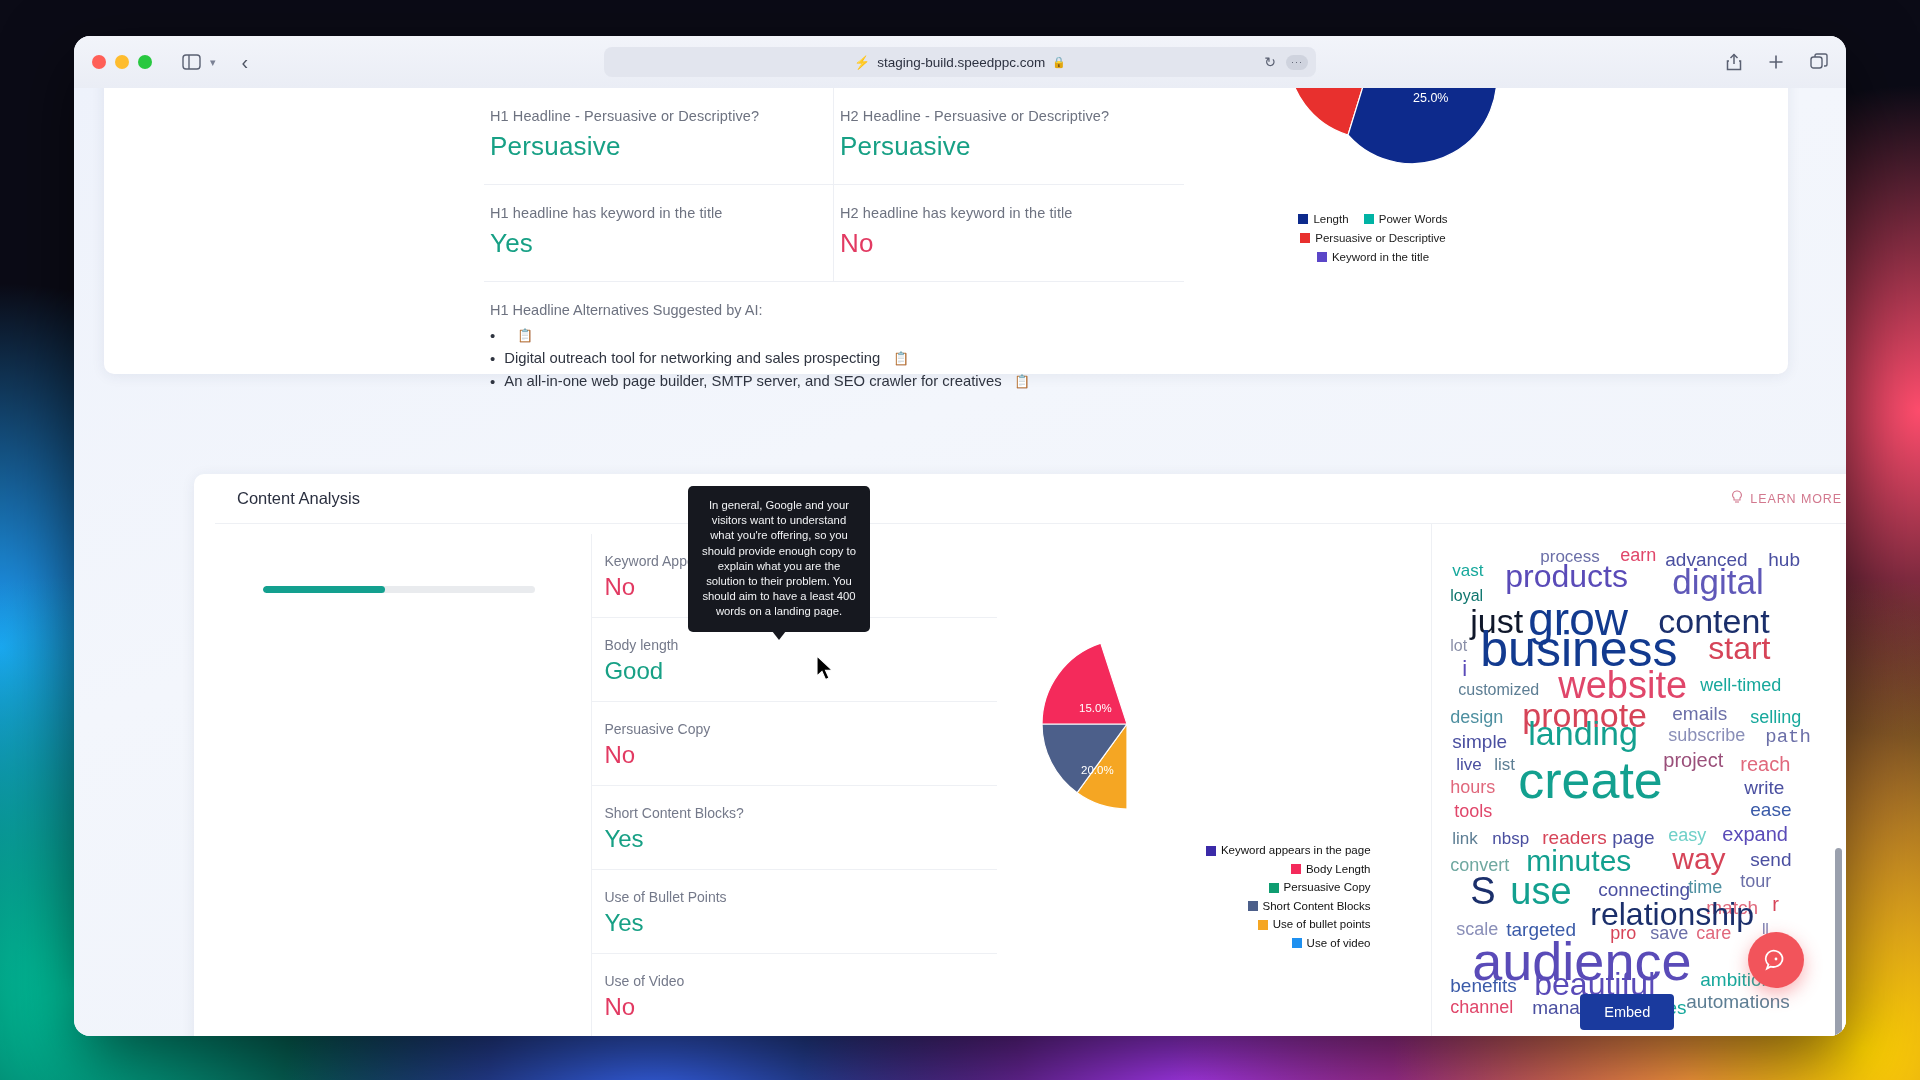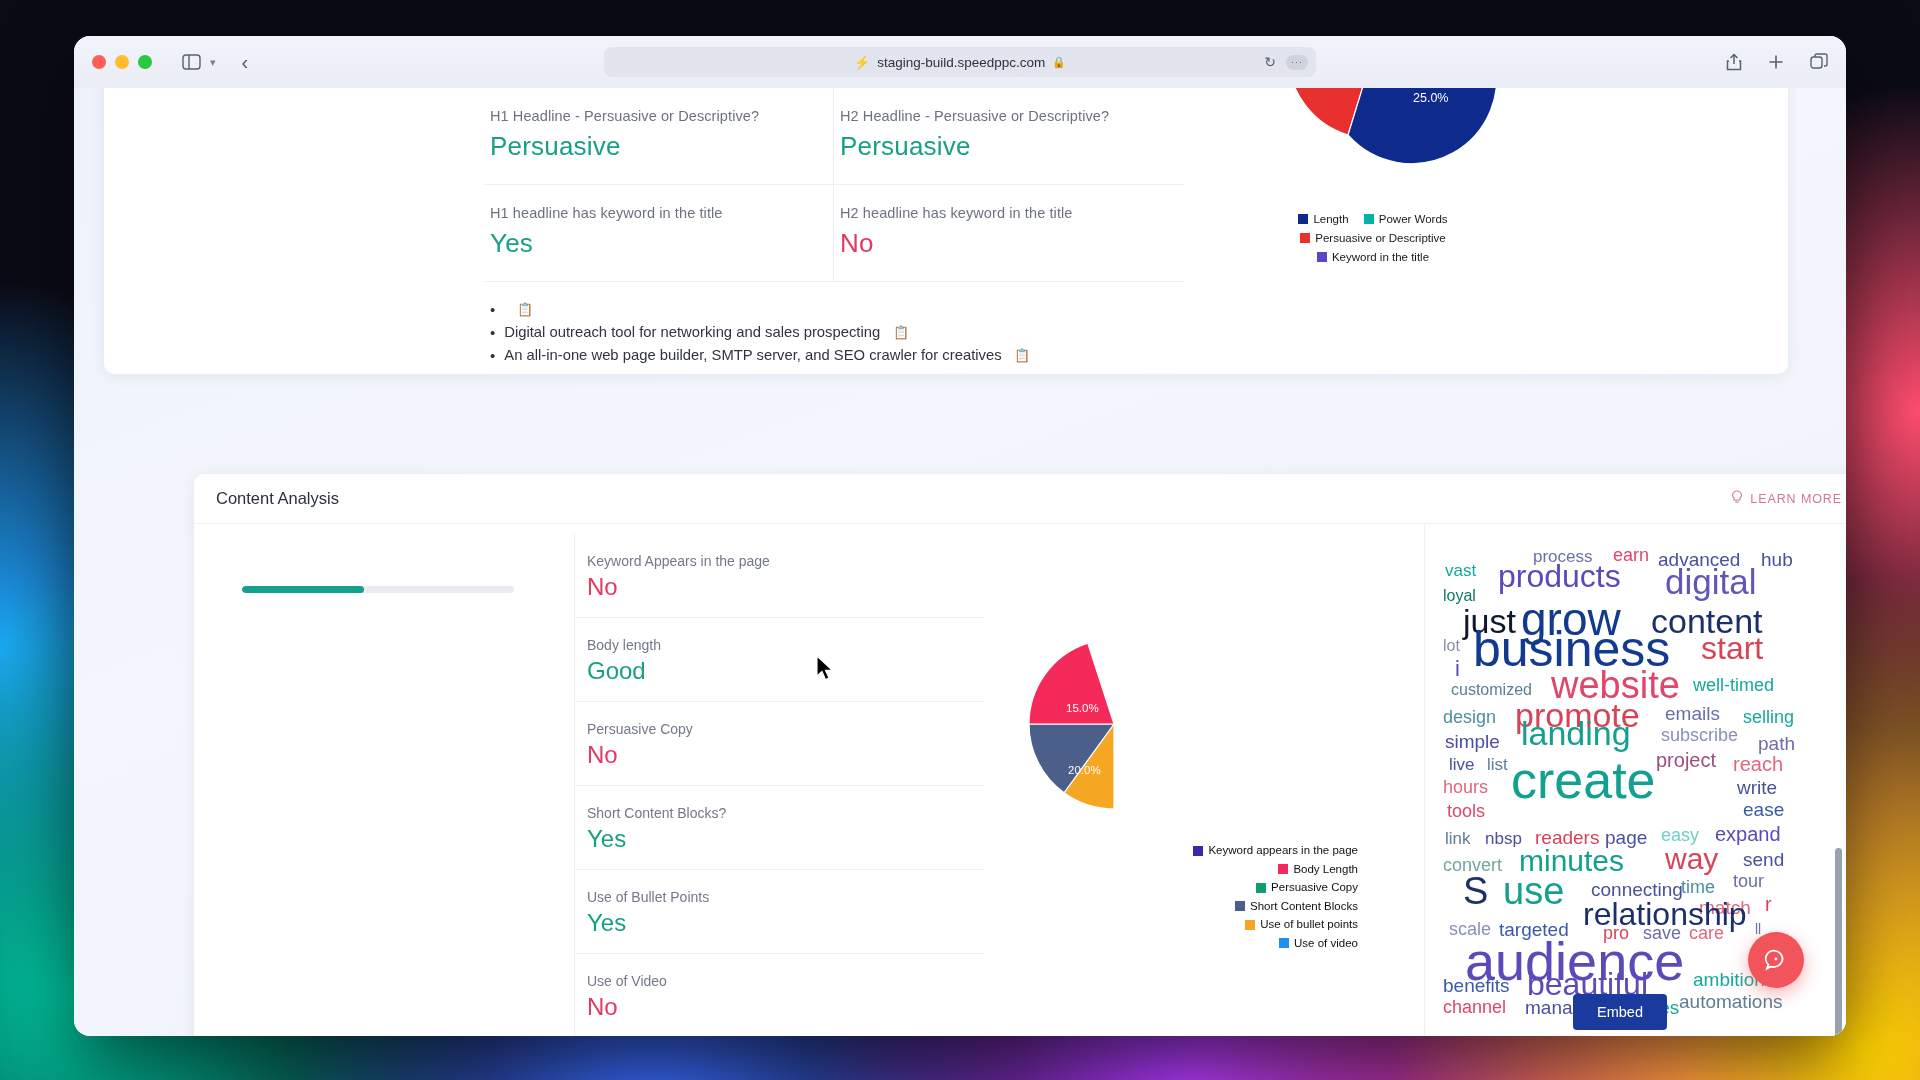--- a/index.html
+++ b/index.html
@@ -100,21 +100,21 @@
   
   #headline-pie-wrap { position: absolute; right: 250px; top: 0px; width: 330px; }
   #headline-legend {
     margin-top: 12px; text-align: center; font-size: 11.5px; color: #1a1a1a;
     line-height: 18px;
   }
   .lg { display: inline-flex; align-items: center; gap: 5px; margin: 0 6px; text-align: right; }
   .lg i { width: 10px; height: 10px; display: inline-block; }
   
   #content-card {
-    left: 120px; top: 386px; width: 1672px; height: 590px;
+    left: 120px; top: 386px; width: 1672px; height: 590px; padding-left: 21px;
   }
   #ca-header {
     height: 50px; display: flex; align-items: center; justify-content: space-between;
     padding: 0 24px 0 22px; border-bottom: 1px solid #eef0f4;
   }
   #ca-title { font-size: 16.5px; color: #2b3040; }
   #learn-more {
     display: flex; align-items: center; gap: 7px;
     font-size: 12.5px; letter-spacing: .9px; color: #d2788e;
   }
@@ -262,20 +262,21 @@
           <div class="hl-cell">
             <div class="hl-label">H1 headline has keyword in the title</div>
             <div class="hl-value v-green">Yes</div>
           </div>
           <div class="hl-cell">
             <div class="hl-label">H2 headline has keyword in the title</div>
             <div class="hl-value v-red">No</div>
           </div>
         </div>
         <div id="hl-alt-block">
+          <div id="hl-alt-title">H1 Headline Alternatives Suggested by AI:</div>
           <div class="alt-item">
             <span class="alt-bullet">•</span>
             <span></span>
             <span class="copy-icon">📋</span>
           </div>
           <div class="alt-item">
             <span class="alt-bullet">•</span>
             <span>Digital outreach tool for networking and sales prospecting</span>
             <span class="copy-icon">📋</span>
           </div>
@@ -436,21 +437,21 @@
               <span class="w" style="left: 12px; top: 112px; font-size: 22px; color: rgb(90, 75, 184);">i</span>
               <span class="w" style="left: 8px; top: 136px; font-size: 16px; color: rgb(93, 126, 148);">customized</span>
               <span class="w" style="left: 108px; top: 120px; font-size: 38px; color: rgb(224, 70, 106);">website</span>
               <span class="w" style="left: 250px; top: 130px; font-size: 18px; color: rgb(23, 168, 156);">well-timed</span>
               <span class="w" style="left: 0px; top: 162px; font-size: 18px; color: rgb(77, 143, 160);">design</span>
               <span class="w" style="left: 72px; top: 152px; font-size: 34px; color: rgb(214, 68, 88);">promote</span>
               <span class="w" style="left: 222px; top: 158px; font-size: 19px; color: rgb(107, 111, 168);">emails</span>
               <span class="w" style="left: 300px; top: 162px; font-size: 18px; color: rgb(23, 168, 156);">selling</span>
               <span class="w" style="left: 2px; top: 186px; font-size: 19px; color: rgb(74, 79, 160);">simple</span>
               <span class="w" style="left: 218px; top: 180px; font-size: 18px; color: rgb(138, 143, 184);">subscribe</span>
-              <span class="w" style="left: 315px; top: 188px; font-size: 19px; color: rgb(107, 111, 168);">path</span>
+              <span class="w" style="left: 315px; top: 182px; font-size: 19px; color: rgb(107, 111, 168); font-family: Liberation Mono, monospace;">path</span>
               <span class="w" style="left: 78px; top: 170px; font-size: 34px; color: rgb(19, 160, 143);">landing</span>
               <span class="w" style="left: 6px; top: 210px; font-size: 17px; color: rgb(74, 79, 160);">live</span>
               <span class="w" style="left: 44px; top: 210px; font-size: 17px; color: rgb(93, 126, 148);">list</span>
               <span class="w" style="left: 213px; top: 204px; font-size: 20px; color: rgb(154, 79, 122);">project</span>
               <span class="w" style="left: 290px; top: 208px; font-size: 20px; color: rgb(224, 104, 124);">reach</span>
               <span class="w" style="left: 0px; top: 232px; font-size: 18px; color: rgb(224, 104, 124);">hours</span>
               <span class="w" style="left: 68px; top: 208px; font-size: 52px; color: rgb(19, 160, 143);">create</span>
               <span class="w" style="left: 294px; top: 232px; font-size: 19px; color: rgb(74, 79, 160);">write</span>
               <span class="w" style="left: 4px; top: 256px; font-size: 18px; color: rgb(224, 70, 106);">tools</span>
               <span class="w" style="left: 300px; top: 254px; font-size: 19px; color: rgb(58, 90, 168);">ease</span>
@@ -486,20 +487,21 @@
               <span class="w" style="left: 82px; top: 452px; font-size: 19px; color: rgb(74, 79, 160);">manage</span>
               <span class="w" style="left: 176px; top: 452px; font-size: 19px; color: rgb(23, 168, 156);">scenes</span>
               <span class="w" style="left: 236px; top: 446px; font-size: 19px; color: rgb(93, 126, 148);">automations</span>
             </div>
           <button id="embed-btn">Embed</button>
         </div>
 
       </div>
     </div>
 
+    <div id="tooltip">In general, Google and your visitors want to understand what you're offering, so you should provide enough copy to explain what you are the solution to their problem. You should aim to have a least 400 words on a landing page.</div>
 
     <div id="cursor">
       <svg width="20" height="28" viewBox="0 0 20 28">
           <path d="M1,1 L1,21 L6,16.5 L9.5,24.5 L13,23 L9.5,15.2 L16,15 Z" fill="#000000" stroke="#ffffff" stroke-width="1.1"></path>
         </svg>
     </div>
 
     <div id="page-scrollbar"></div>
 
     <div id="help-bubble">

